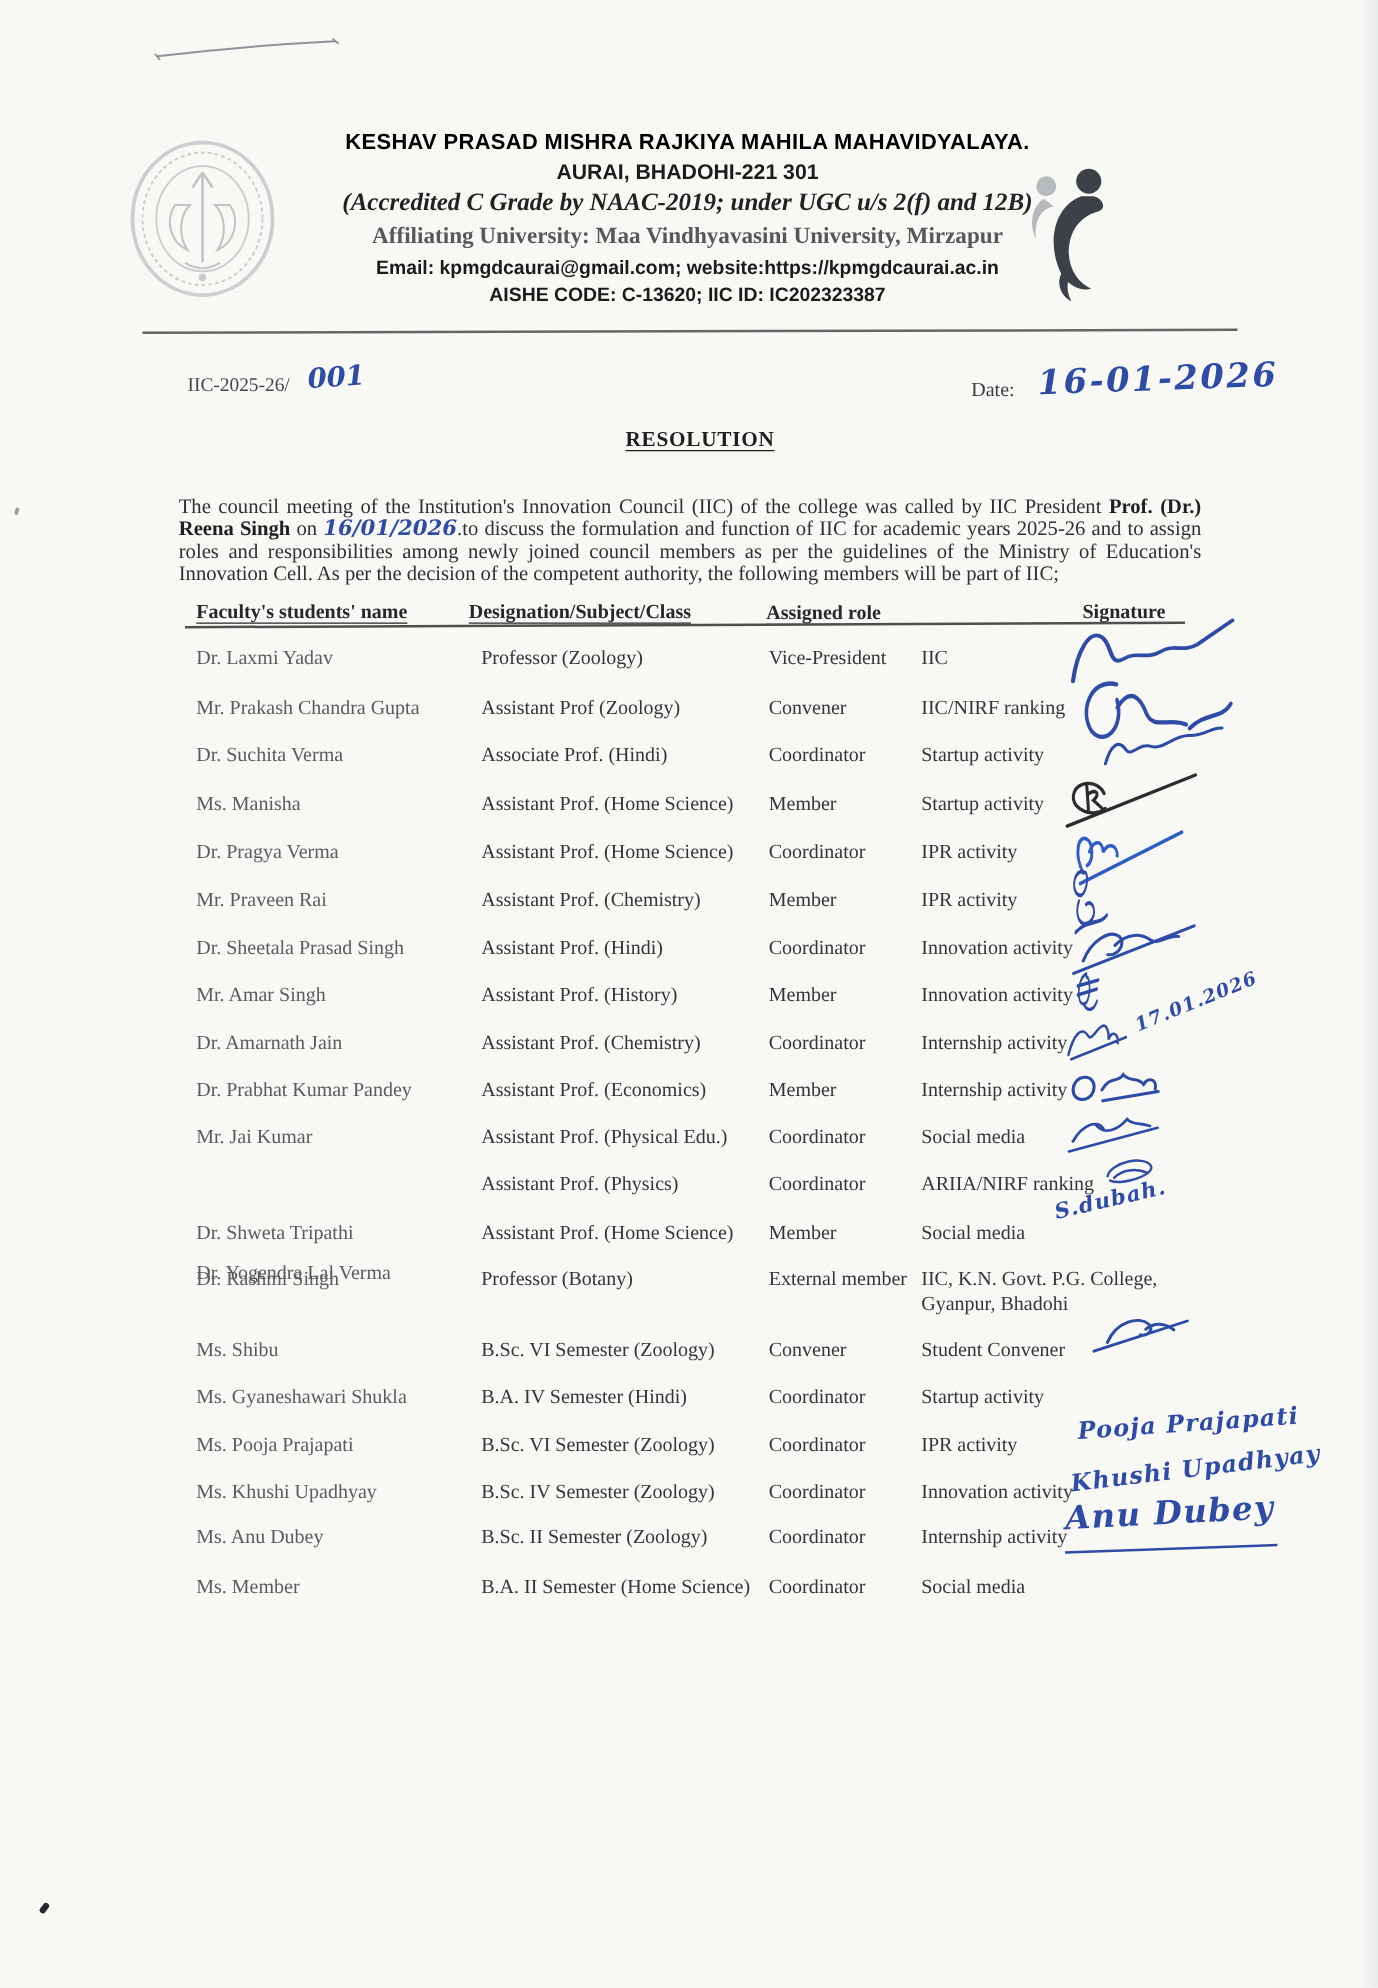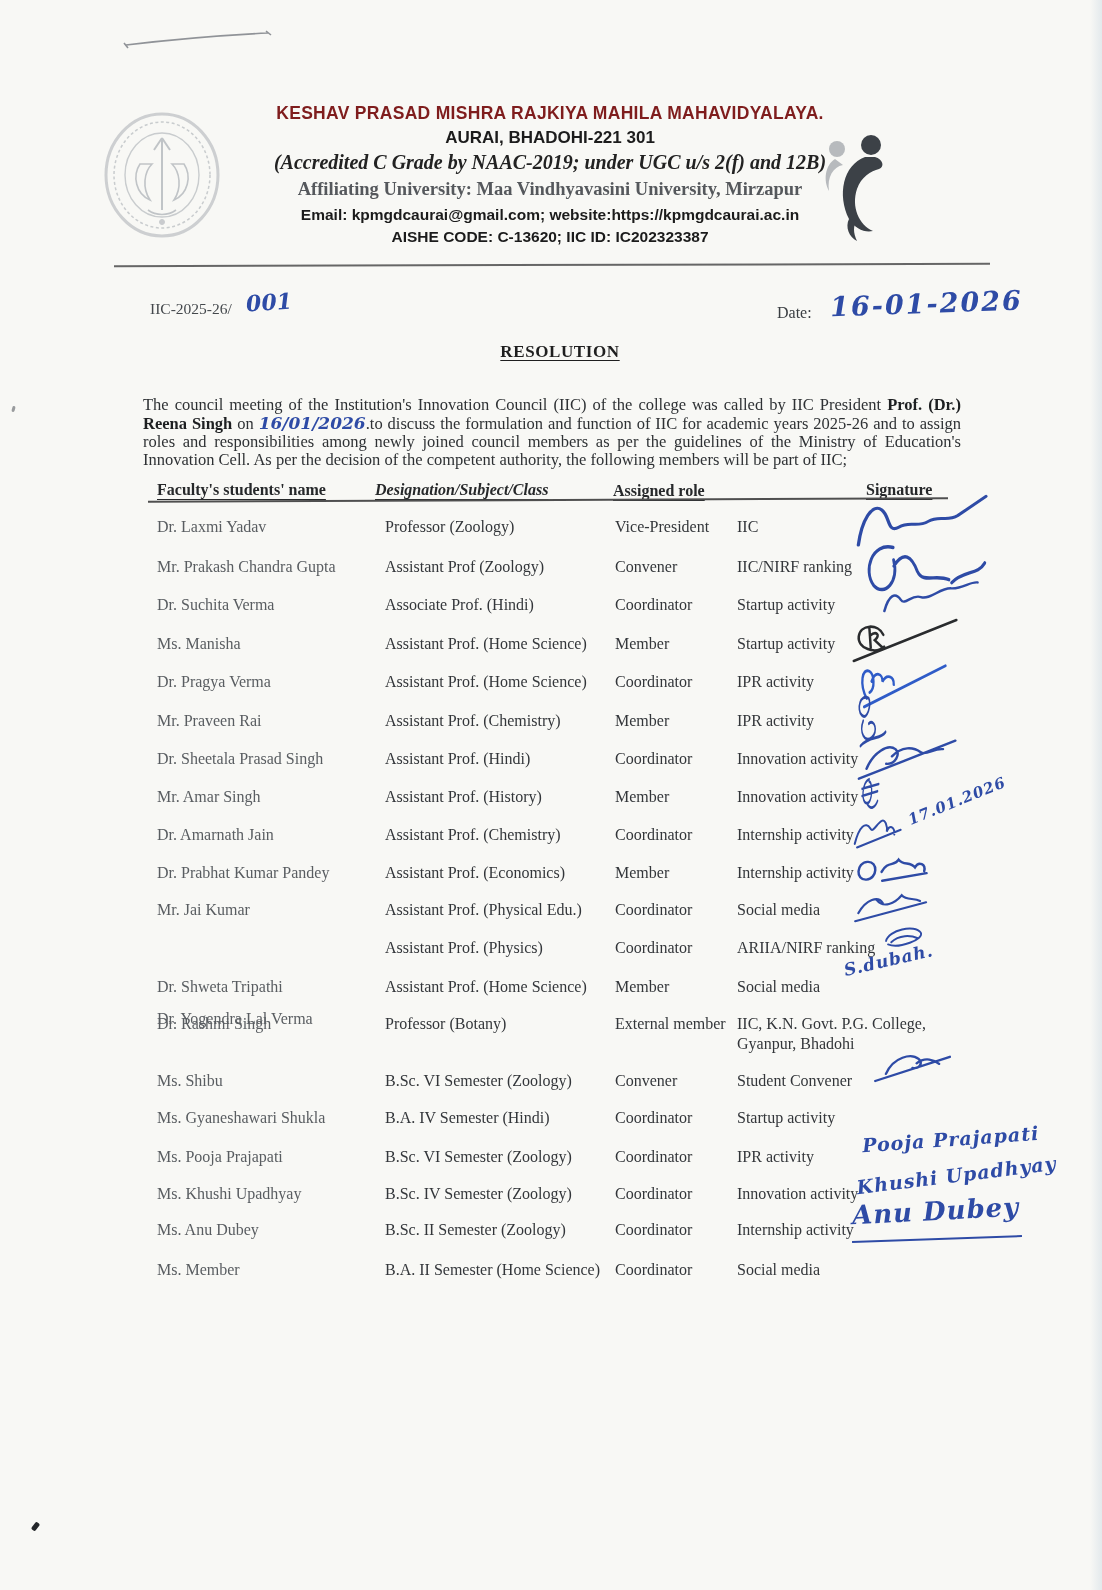--- a/index.html
+++ b/index.html
@@ -14,21 +14,21 @@
   .page::after{
     content:'';position:absolute;right:0;top:0;width:12px;height:100%;
     background:linear-gradient(to left,#e3e9ec,rgba(227,233,236,0));
     pointer-events:none;
   }
   .abs{position:absolute;}
 
   
   .college-name{left:150px;top:103px;width:800px;text-align:center;
     font-family:"Liberation Sans",sans-serif;font-weight:bold;font-size:17.5px;
-    letter-spacing:.3px;color:#7f1d1d;}
+    letter-spacing:.3px;color:#000000;}
   .address-line{left:150px;top:128px;width:800px;text-align:center;
     font-family:"Liberation Sans",sans-serif;font-weight:bold;font-size:17px;color:#1c1c1c;}
   .accreditation{left:150px;top:151px;width:800px;text-align:center;
     font-family:"Liberation Serif",serif;font-weight:bold;font-style:italic;
     font-size:20px;color:#222;}
   .affiliation{left:150px;top:179px;width:800px;text-align:center;
     font-family:"Liberation Serif",serif;font-weight:bold;font-size:18.5px;color:#55585c;}
   .contact{left:150px;top:206px;width:800px;text-align:center;
     font-family:"Liberation Sans",sans-serif;font-weight:bold;font-size:15.5px;color:#1b1b1b;}
   .codes{left:150px;top:228px;width:800px;text-align:center;
@@ -114,21 +114,21 @@
   <span class="abs hw" style="left:830px;top:288px;font-size:27px;color:#2e4ba6;letter-spacing:2px;transform:rotate(-2deg);">16-01-2026</span>
 
   <div class="abs doc-title">RESOLUTION</div>
 
   <p class="abs para" style="margin:0;">
     <span>The council meeting of the Institution's Innovation Council (IIC) of the college was called by IIC President </span><b>Prof. (Dr.) Reena Singh</b><span> on </span><span class="hw" style="color:#2e4ba6;font-size:17px;">16/01/2026</span><span>.to discuss the formulation and function of IIC for academic years 2025-26 and to assign roles and responsibilities among newly joined council members as per the guidelines of the Ministry of Education's Innovation Cell. As per the decision of the competent authority, the following members will be part of IIC;</span>
   </p>
 
   <div class="thead">
     <span style="left:157px;top:481px;text-decoration:underline;text-underline-offset:4px;">Faculty's students' name</span>
-    <span style="left:375px;top:481px;text-decoration:underline;text-underline-offset:4px;font-style:italic;">Designation/Subject/Class</span>
+    <span style="left:375px;top:481px;text-decoration:underline;text-underline-offset:4px;">Designation/Subject/Class</span>
     <span style="left:613px;top:482px;text-decoration:underline;text-underline-offset:4px;">Assigned role</span>
     <span style="left:866px;top:481px;text-decoration:underline;text-underline-offset:4px;">Signature</span>
     <div class="abs thead-line"></div>
   </div>
 
   <div id="tbody">
       <div class="trow">
         <div class="c-name" style="top: 517px;">Dr. Laxmi Yadav</div>
         <div class="c-desig" style="top: 517px;">Professor (Zoology)</div>
         <div class="c-role" style="top: 517px;">Vice-President</div>

